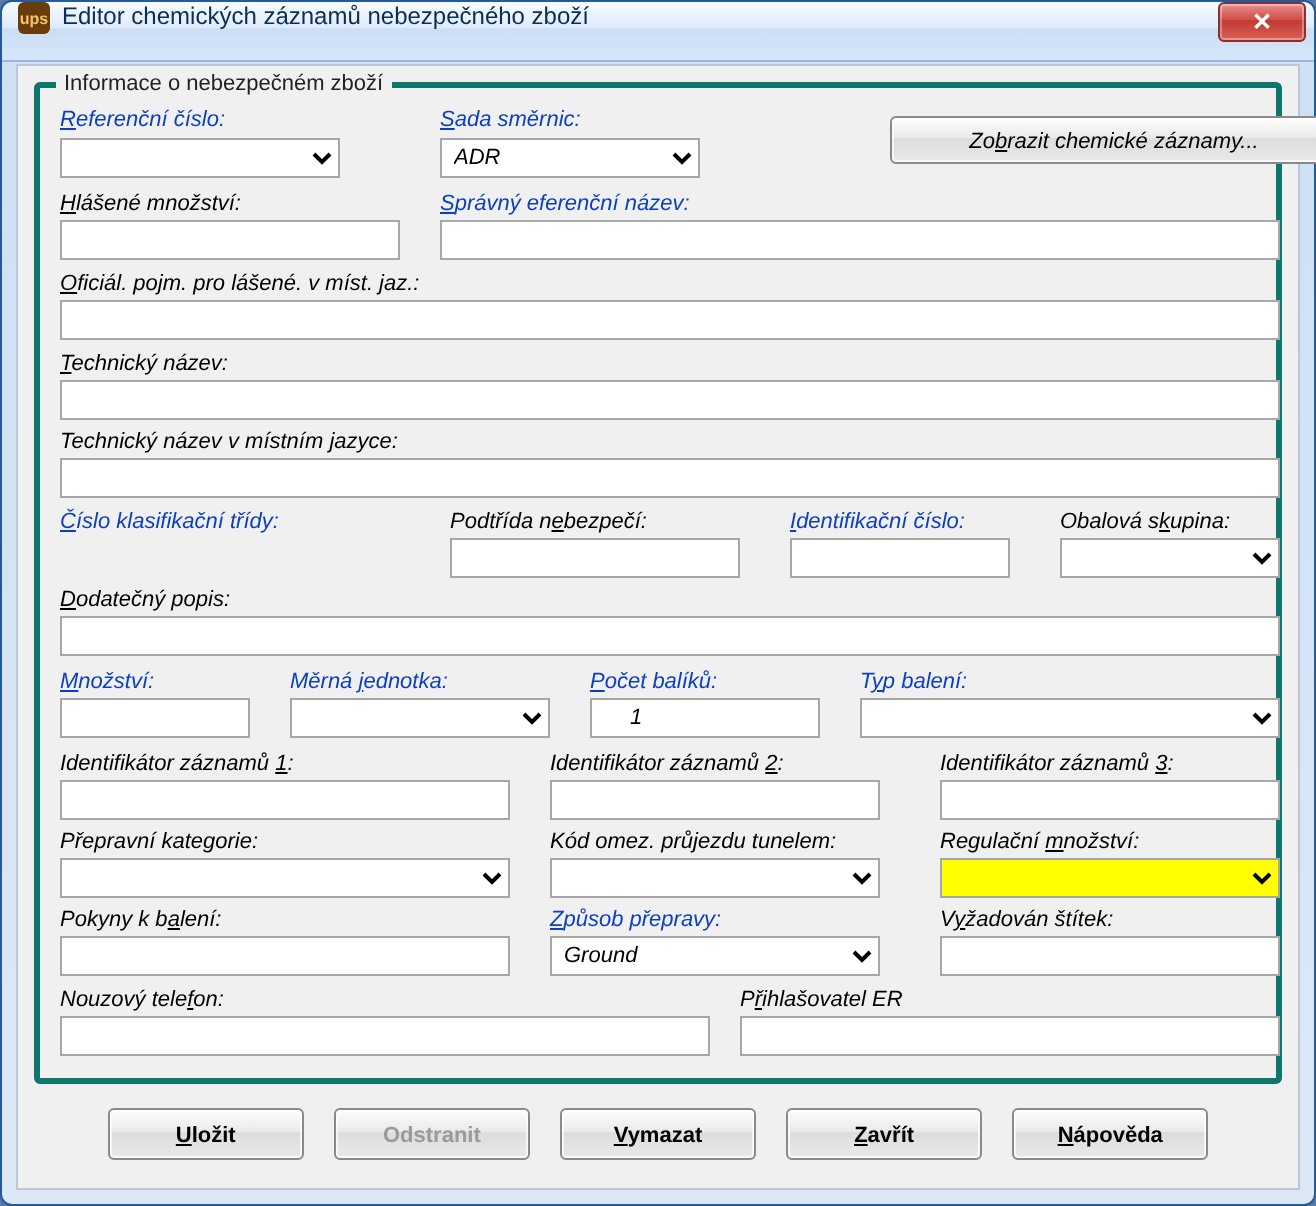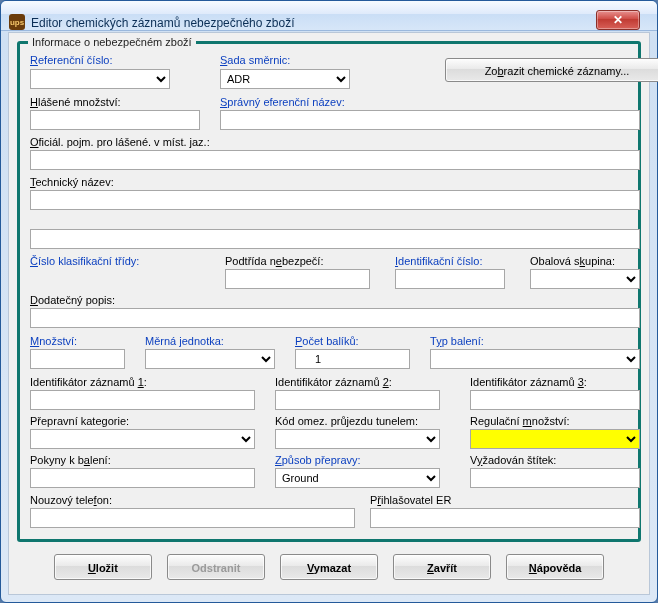--- a/index.html
+++ b/index.html
@@ -17,22 +17,22 @@
     height: 603px;
     background: linear-gradient(#e9f1fb, #d7e4f2 6px, #cfe0f3 40px, #dce8f6);
     border: 1px solid #245a9a;
     border-radius: 6px;
     box-shadow: 0 0 8px rgba(0,0,0,.3);
     position: relative;
   }
   .titlebar {
     height: 30px;
     display: flex;
-    align-items: flex-end;
-    padding: 0 17px 0 8px;
+    align-items: flex-start;
+    padding: 0 4px 0 8px;
     background: linear-gradient(#f6fbff, #dfeafb 45%, #cadef6 46%, #d7e6f8);
     border-top-left-radius: 6px;
     border-top-right-radius: 6px;
     border-bottom: 1px solid #9ab8dd;
   }
   .titlebar .icon {
     width: 16px; height:16px;
     background:#6b3c0b;
     border-radius:3px;
     display:flex; align-items:center; justify-content:center;
@@ -63,21 +63,21 @@
     border-radius:3px;
     padding:10px 10px 8px 10px;
   }
   .groupbox > .legend {
     position:absolute;
     top:-8px; left:8px;
     background:#f0f0f0;
     padding:0 4px;
     color:#222;
   }
-  .pad { position:relative; width:100%; height:100%; }
+  .pad { position:relative; width:100%; height:100%;font-style:italic; }
 
   .lbl { position:absolute; color:#000; white-space:nowrap; }
   .lbl.blue { color:#0b3fbf; }
   .u { text-decoration: underline; }
 
   input.txt, select.sel {
     position:absolute;
     height:20px;
     border:1px solid #a7a7a7;
     background:#fff;
@@ -140,20 +140,21 @@
 
         <span class="lbl blue" style="left:190px;top:42px"><span></span><span class="u">S</span><span>právný eferenční název:</span></span>
         <input class="txt" style="left: 190px; top: 56px; width: 420px;" value="">
 
         <span class="lbl" style="left:0;top:82px"><span class="u">O</span><span>ficiál. pojm. pro lášené. v míst. jaz.:</span></span>
         <input class="txt" style="left: 0px; top: 96px; width: 610px;" value="">
 
         <span class="lbl" style="left:0;top:122px"><span></span><span class="u">T</span><span>echnický název:</span></span>
         <input class="txt" style="left: 0px; top: 136px; width: 610px;" value="">
 
+        <span class="lbl" style="left:0;top:161px">Technický název v místním jazyce:</span>
         <input class="txt" style="left: 0px; top: 175px; width: 610px;" value="">
 
         <span class="lbl blue" style="left:0;top:201px"><span></span><span class="u">Č</span><span>íslo klasifikační třídy:</span></span>
 
         <span class="lbl" style="left:195px;top:201px"><span>Podtřída n</span><span class="u">e</span><span>bezpečí:</span></span>
         <input class="txt" style="left: 195px; top: 215px; width: 145px;" value="">
 
         <span class="lbl blue" style="left:365px;top:201px"><span></span><span class="u">I</span><span>dentifikační číslo:</span></span>
         <input class="txt" style="left: 365px; top: 215px; width: 110px;" value="">
 

